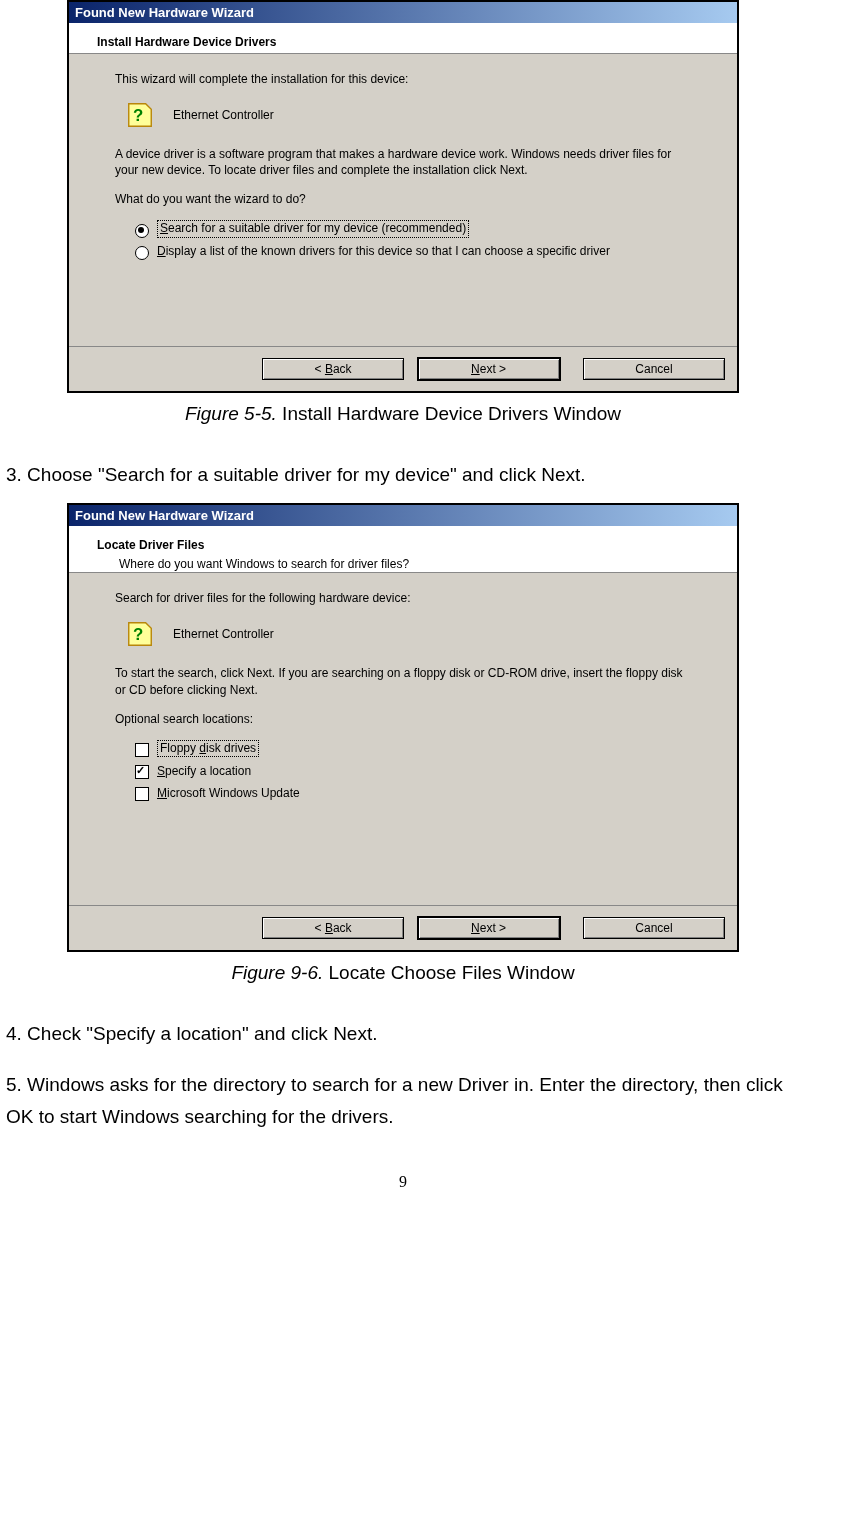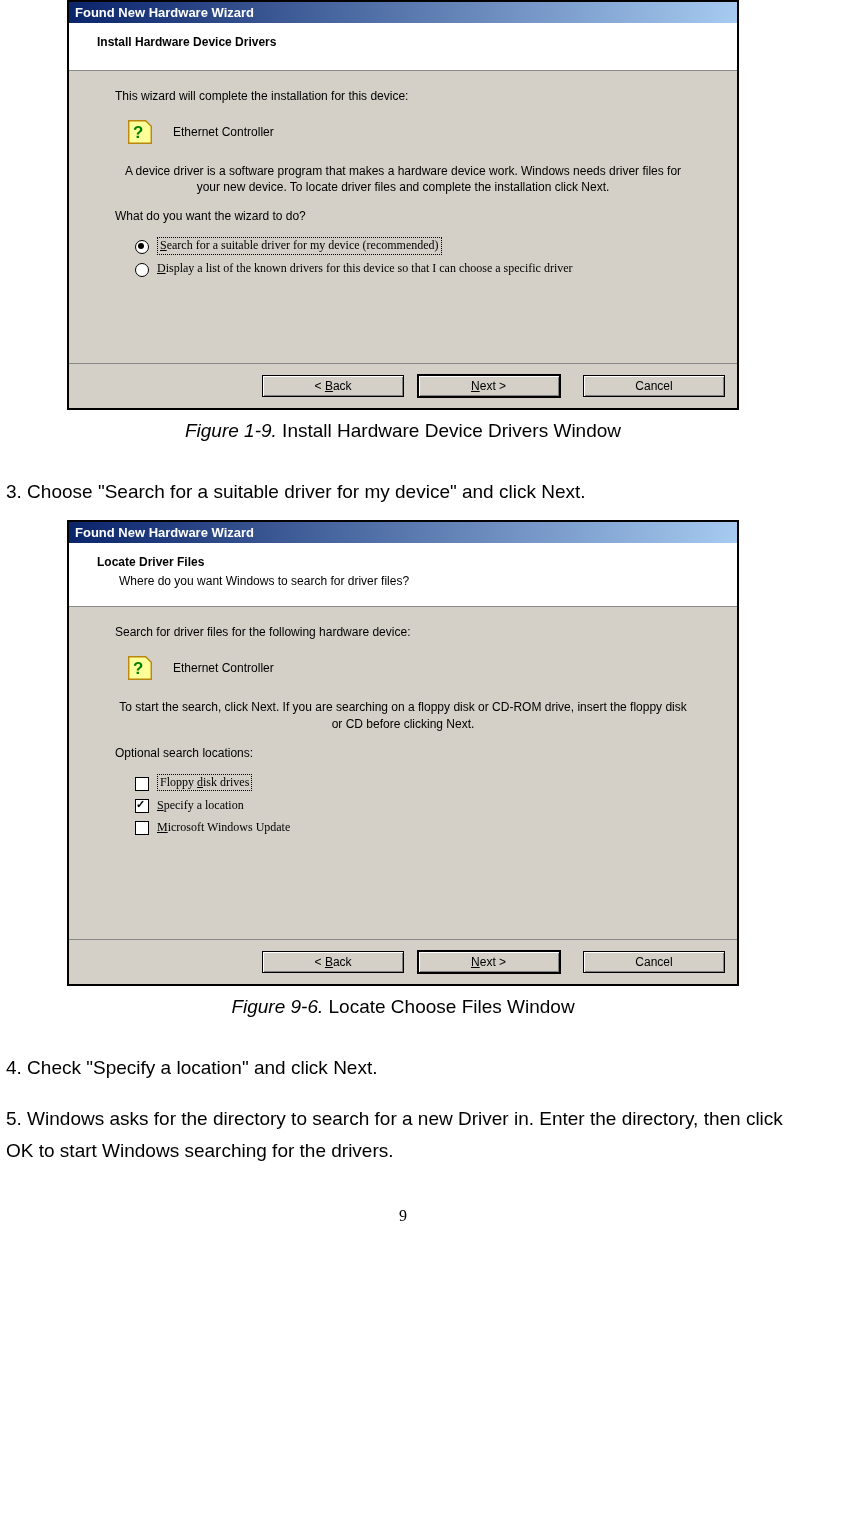--- a/index.html
+++ b/index.html
@@ -25,21 +25,21 @@
     background: linear-gradient(to right, #0a246a, #a6caf0);
     color: #fff;
     font-weight: bold;
     font-family: Tahoma, sans-serif;
     font-size: 13px;
     padding: 3px 6px;
   }
   .header-diag {
     background: #fff;
     border-bottom: 1px solid #888;
-    padding: 12px 20px 17px 28px;
+    padding: 12px 20px 0 28px;
     font-family: Tahoma, sans-serif;
     font-size: 12px;
   }
   .header-diag .h-title {
     font-weight: bold;
     margin-bottom: 4px;
   }
   .header-diag .h-sub {
     margin-left: 22px;
     line-height: 1.35;
@@ -61,28 +61,26 @@
   }
   .qicon {
     width: 30px;
     height: 30px;
     margin-right: 18px;
     flex-shrink: 0;
   }
   .body-para {
     margin: 0 0 14px 0;
     line-height: 1.35;
-    text-align: center;
   }
   .radio-row, .check-row {
     display: flex;
-    align-items: center;
+    align-items: flex-end;
     margin: 4px 0 6px 20px;
     font-size: 12px;
-    font-family: Liberation Serif, serif;
   }
   .radio-ctl {
     width: 12px;
     height: 12px;
     border: 1px solid #000;
     border-radius: 50%;
     background: #fff;
     margin: 2px 8px 0 0;
     position: relative;
     flex-shrink: 0;
@@ -201,21 +199,21 @@
       </div>
     </div>
     <div class="button-row">
       <span class="win-btn"><span>&lt; </span><span class="underline-first">B</span><span>ack</span></span>
       <span class="win-btn default"><span class="underline-first">N</span><span>ext &gt;</span></span>
       <span class="win-btn" style="margin-left:18px">Cancel</span>
     </div>
   </div>
 
   <div class="caption">
-    <span class="fig-label">Figure 1-9.</span><span> Install Hardware Device Drivers Window</span>
+    <span class="fig-label">Figure 5-5.</span><span> Install Hardware Device Drivers Window</span>
   </div>
 
   <div class="instruction">3. Choose "Search for a suitable driver for my device" and click Next.</div>
 
   <div class="dialog">
     <div class="titlebar">Found New Hardware Wizard</div>
     <div class="header-diag">
       <div class="h-title">Locate Driver Files</div>
       <div class="h-sub">Where do you want Windows to search for driver files?</div>
     </div>

